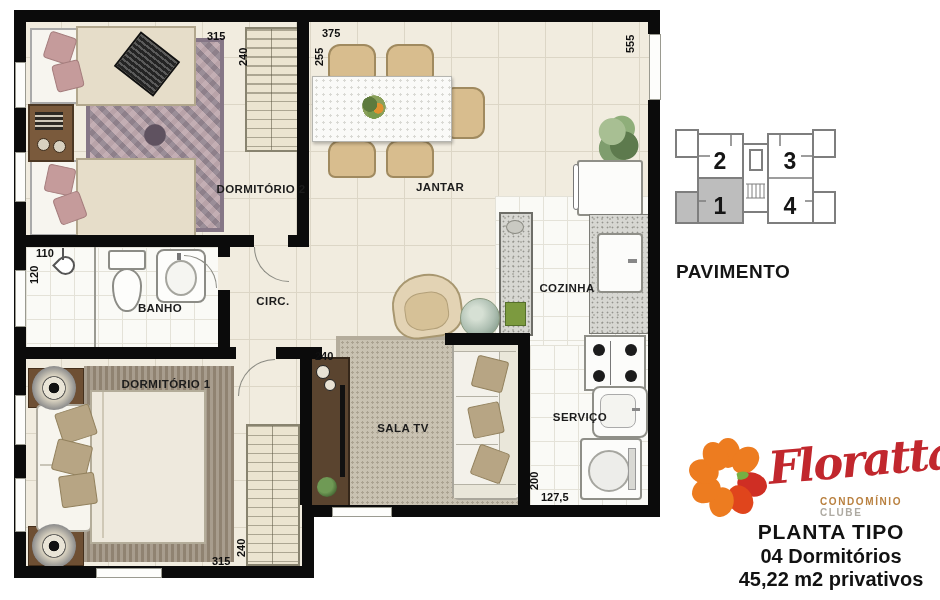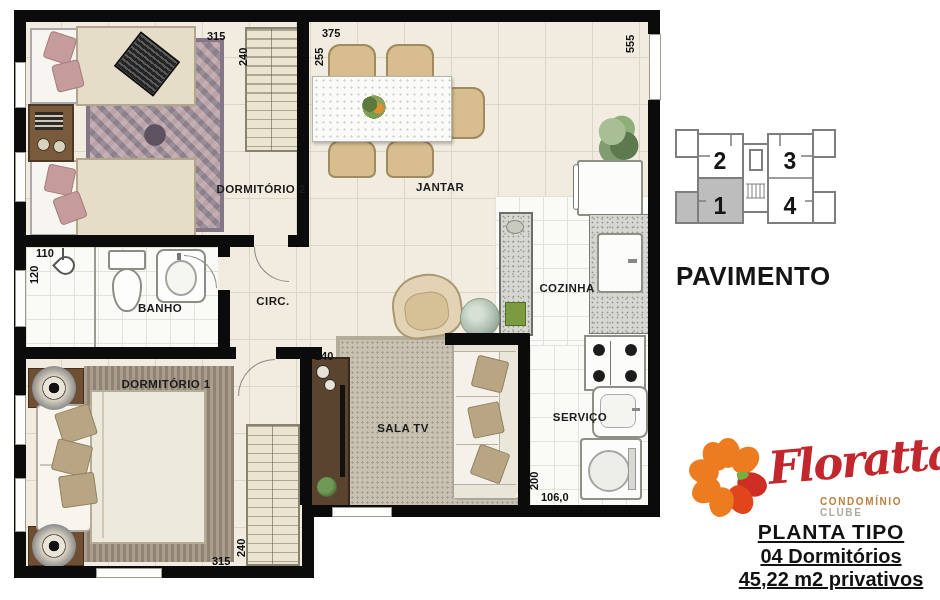--- a/index.html
+++ b/index.html
@@ -32,25 +32,25 @@
     background-size:5px 5px,8px 8px;border:1px solid #7c7c76;}
   .wardrobe{background-color:#ebe4d0;border:2px solid #88836f;
     background-image:
       linear-gradient(90deg,transparent 0 24px,rgba(90,85,65,.55) 24px 25px,transparent 25px),
       repeating-linear-gradient(180deg,rgba(95,90,70,.45) 0 1.5px,transparent 1.5px 9px);}
   .chair{position:absolute;z-index:3;background:#d8bd8e;border:2px solid #a08a5f;border-radius:12px 12px 7px 7px;}
   .pil{position:absolute;z-index:4;background:#c59b9b;border:1px solid #a57d7d;border-radius:4px;}
   .tpil{position:absolute;z-index:4;background:#b7a584;border:1px solid #92815d;border-radius:3px;}
   .whitebox{background:#fcfcfa;border:2px solid #8f8f88;}
   
-  .pav-title{position:absolute;z-index:8;font-weight:bold;font-size:26px;color:#151515;letter-spacing:.5px;text-align:center;}
+  .pav-title{position:absolute;z-index:8;font-weight:bold;font-size:19px;color:#151515;letter-spacing:.5px;text-align:center;}
   .script{position:absolute;z-index:8;font-family:"DejaVu Serif",serif;font-style:italic;font-weight:bold;
           font-size:45px;color:#c1272d;transform:rotate(-5deg);letter-spacing:-2px;line-height:1;}
   .tagline{position:absolute;z-index:8;font-size:10px;font-weight:bold;letter-spacing:1.6px;}
-  .brandblock{position:absolute;z-index:8;text-align:center;color:#121212;font-weight:bold;line-height:1.18;text-decoration:underline;}
+  .brandblock{position:absolute;z-index:8;text-align:center;color:#121212;font-weight:bold;line-height:1.18;}
   .brand-l1{font-size:21px;letter-spacing:.8px;}
   .brand-l2{font-size:20px;}
   .brand-l3{font-size:20px;}
 </style>
 </head>
 <body>
 
 <div id="stage">
 
   <div class="floor" style="left:14px;top:10px;width:300px;height:568px;"></div>
@@ -238,21 +238,21 @@
   <div class="dim dimv" style="left:237px;top:66px;">240</div>
   <div class="dim" style="left:322px;top:27px;">375</div>
   <div class="dim dimv" style="left:313px;top:66px;">255</div>
   <div class="dim dimv" style="left:624px;top:53px;">555</div>
   <div class="dim" style="left:36px;top:247px;">110</div>
   <div class="dim dimv" style="left:28px;top:284px;">120</div>
   <div class="dim" style="left:315px;top:350px;">240</div>
   <div class="dim" style="left:212px;top:555px;">315</div>
   <div class="dim dimv" style="left:235px;top:557px;">240</div>
   <div class="dim dimv" style="left:528px;top:490px;">200</div>
-  <div class="dim" style="left:541px;top:491px;">106,0</div>
+  <div class="dim" style="left:541px;top:491px;">127,5</div>
 
   <svg width="170" height="132" viewBox="0 0 170 132" style="position:absolute;left:672px;top:126px;z-index:7;">
     <g fill="#ffffff" stroke="#7e7e7e" stroke-width="2">
       <rect x="4" y="4" width="22" height="27"></rect>
       <rect x="4" y="66" width="22" height="31" fill="#bdbdbd"></rect>
       <rect x="26" y="8" width="45" height="89"></rect>
       <rect x="96" y="8" width="45" height="89"></rect>
       <rect x="141" y="4" width="22" height="27"></rect>
       <rect x="141" y="66" width="22" height="31"></rect>
       <rect x="71" y="18" width="25" height="68"></rect>

